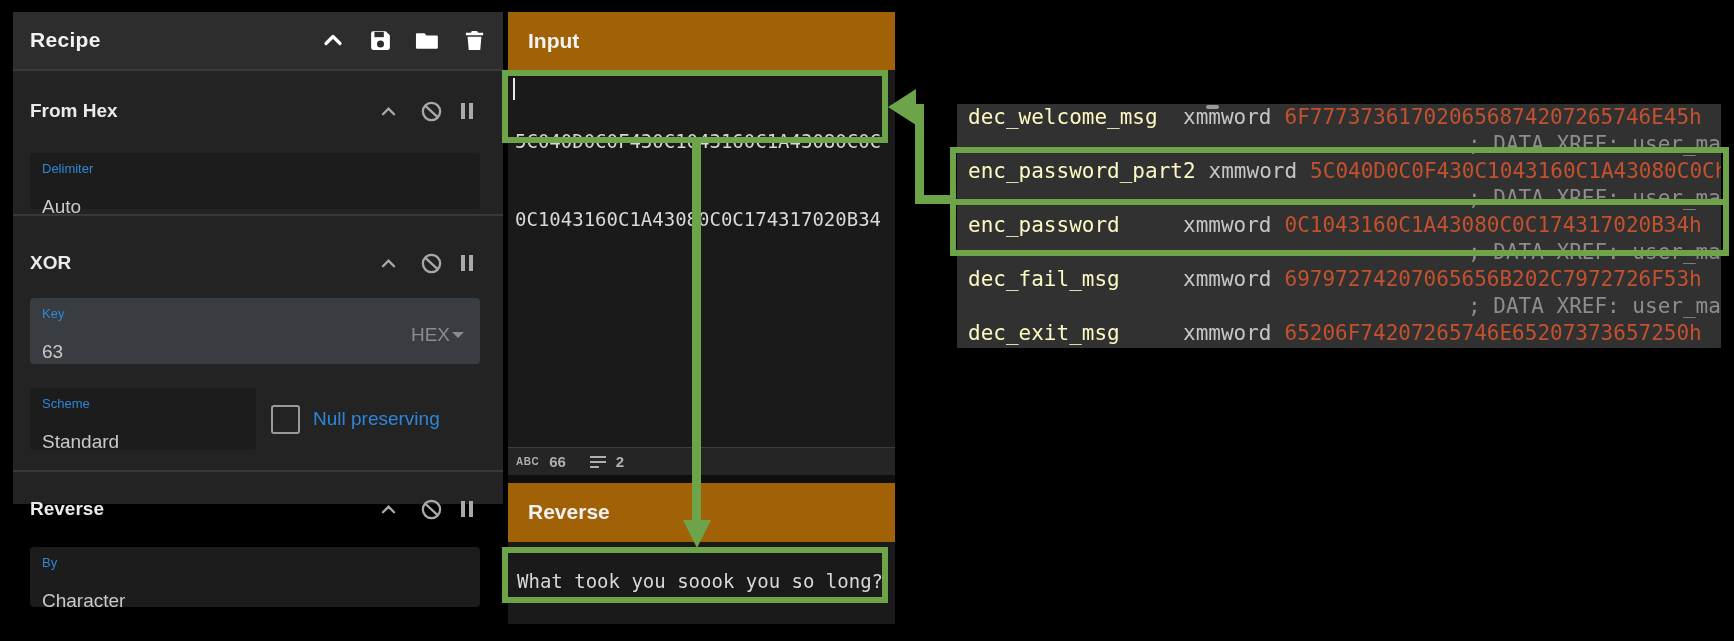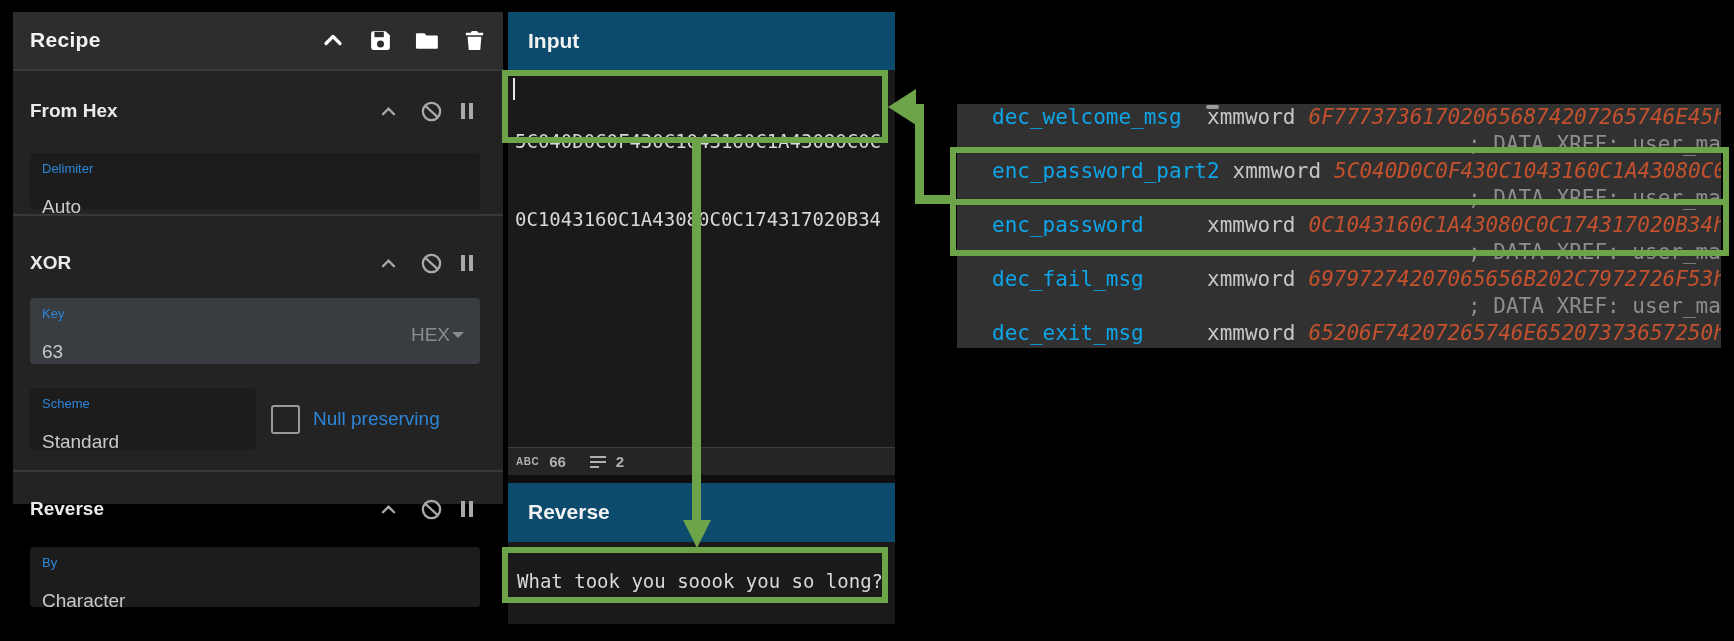--- a/index.html
+++ b/index.html
@@ -26,44 +26,44 @@
   .caret-down{width:0;height:0;border-left:6px solid transparent;border-right:6px solid transparent;
               border-top:6px solid #8b8b8b;}
   .checkbox{position:absolute;left:258px;top:393px;width:25px;height:25px;border:2px solid #9a9a9a;
             border-radius:3px;background:transparent;cursor:pointer;}
   .cb-label{position:absolute;left:300px;top:396px;font-size:19px;color:#2e86d8;}
   
   .pause{display:flex;gap:4px;}
   .pause i{display:block;width:4px;height:16px;background:#a9a9a9;}
   
   .io{position:absolute;left:508px;top:12px;width:387px;height:612px;background:#1a1a1a;}
-  .io-header{position:absolute;left:0;width:100%;height:58px;background:#0c4a6e;}
+  .io-header{position:absolute;left:0;width:100%;height:58px;background:#a16207;}
   .io-title{position:absolute;left:20px;top:17px;font-size:21px;font-weight:bold;color:#f2f2f2;}
   .in-area{position:absolute;left:0;top:58px;width:100%;height:377px;background:#1a1a1a;}
   .mono{font-family:"DejaVu Sans Mono","Liberation Mono",monospace;}
   .in-text{position:absolute;left:7px;top:6px;font-size:19px;line-height:26px;color:#d8d8d8;white-space:pre;}
   .caret{position:absolute;left:5px;top:8px;width:2px;height:22px;background:#e8e8e8;}
   .in-footer{position:absolute;left:0;top:435px;width:100%;height:28px;background:#252525;
              border-top:1px solid #3d3d3d;display:flex;align-items:center;padding-left:8px;box-sizing:border-box;
              color:#b0b0b0;}
   .abc{font-size:10px;font-weight:bold;letter-spacing:.5px;}
   .cnt{font-size:15px;font-weight:bold;margin-left:10px;text-align:center;}
   .lines-icon{margin-left:24px;display:flex;flex-direction:column;gap:3px;}
   .lines-icon i{display:block;height:2px;background:#b0b0b0;}
   .io-divider{position:absolute;left:0;top:463px;width:100%;height:8px;background:#0f0f0f;}
   .out-header{top:471px;height:59px;}
   .out-area{position:absolute;left:0;top:530px;width:100%;height:82px;background:#1a1a1a;}
   .out-text{position:absolute;left:9px;top:28px;font-size:19px;color:#d8d8d8;white-space:pre;}
   
   .ida{position:absolute;left:957px;top:104px;width:764px;height:244px;background:#313131;overflow:hidden;
        font-family:"DejaVu Sans Mono","Liberation Mono",monospace;font-size:21px;}
   .ida-row{height:27px;line-height:27px;white-space:pre;padding-left:11px;overflow:hidden;}
-  .ida-name{color:#0ea5e9;display:inline-block;min-width:202px;margin-left:24px;}
+  .ida-name{color:#fef9c3;display:inline-block;min-width:202px;}
   .ida-kw{color:#c6c6c6;margin:0 13px;}
-  .ida-val{color:#c4512e;font-style:italic;}
+  .ida-val{color:#c4512e;}
   .ida-comment{color:#8d8d8d;margin-left:500px;}
   .artifact{position:absolute;left:1206px;top:105px;width:13px;height:4px;background:#9a9a9a;border-radius:2px;}
   
   .gbox{position:absolute;border:6px solid #6da349;box-sizing:border-box;z-index:5;}
   .seg{position:absolute;background:#6da349;z-index:5;}
   .tri{position:absolute;width:0;height:0;z-index:5;}
   .tri.down{border-left:14px solid transparent;border-right:14px solid transparent;border-top:28px solid #6da349;}
   .tri.left{border-top:18px solid transparent;border-bottom:18px solid transparent;border-right:28px solid #6da349;}
 </style>
 </head>

